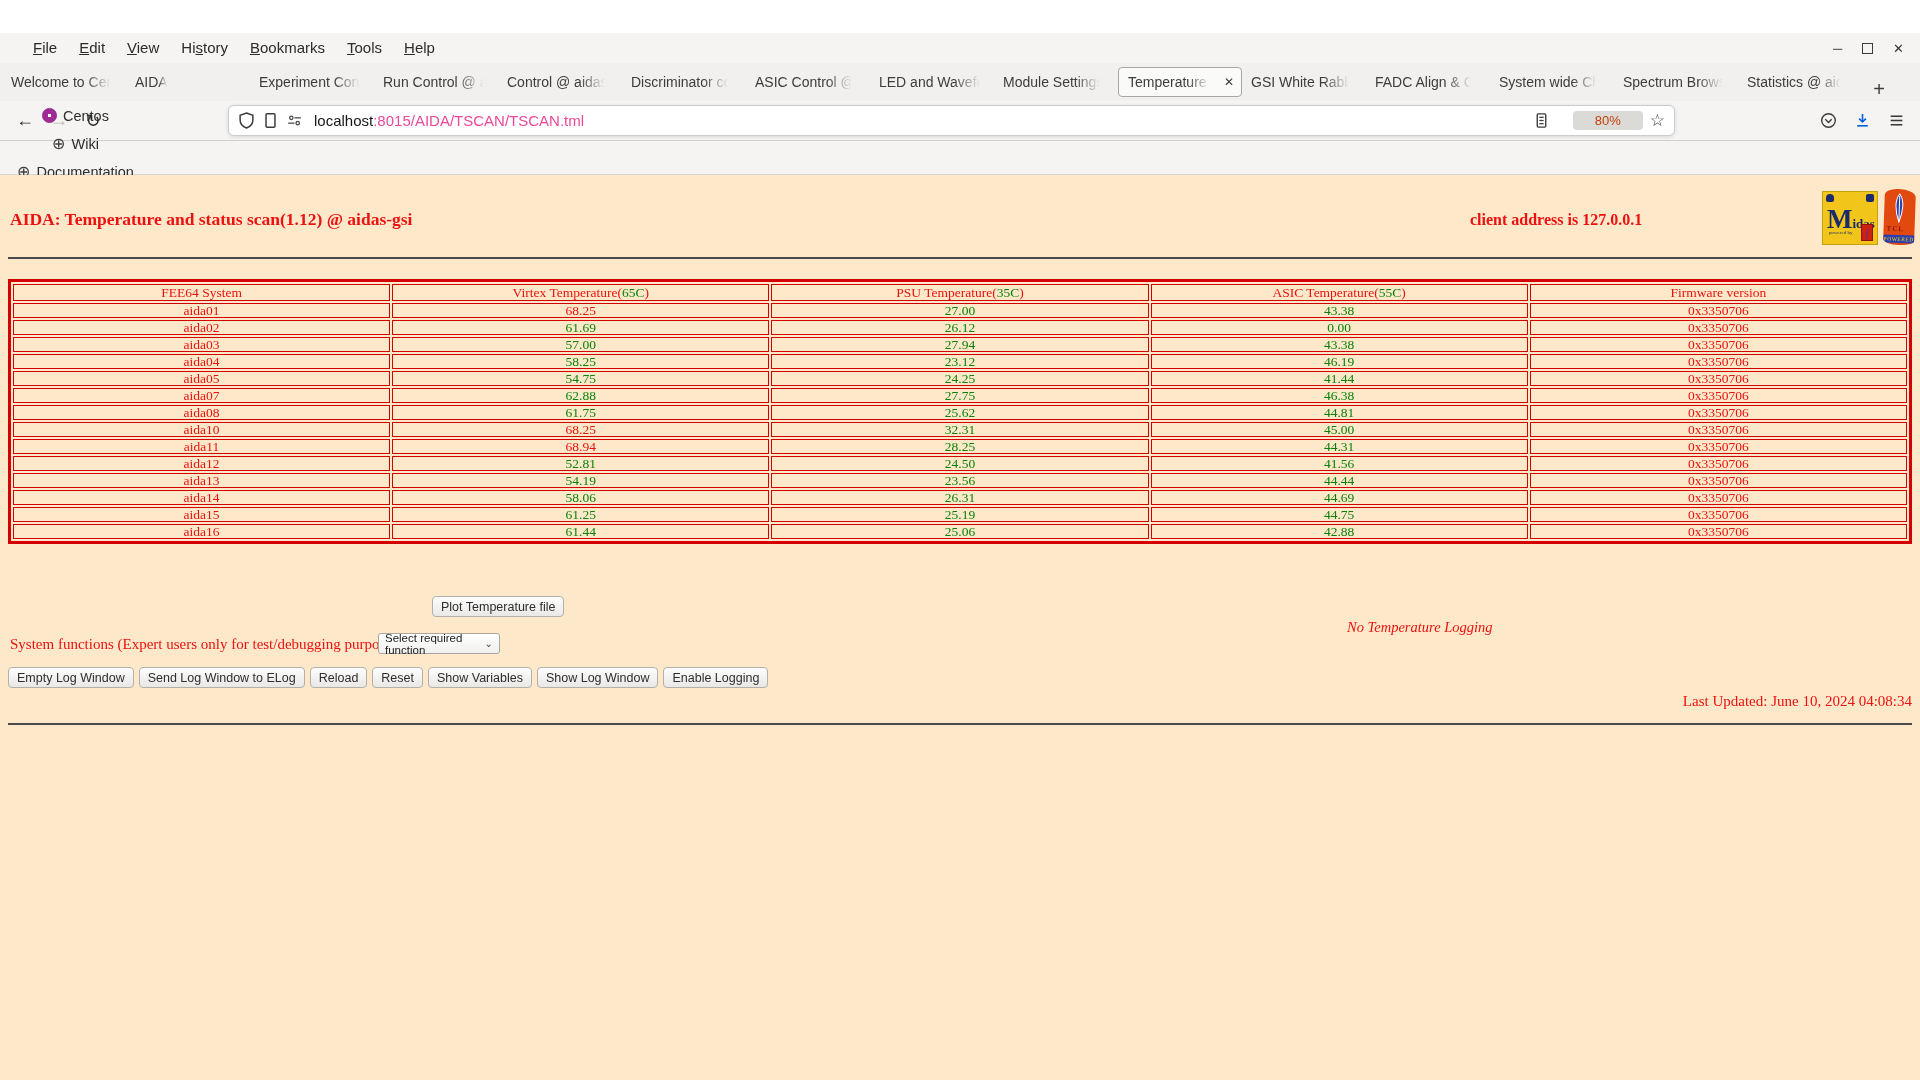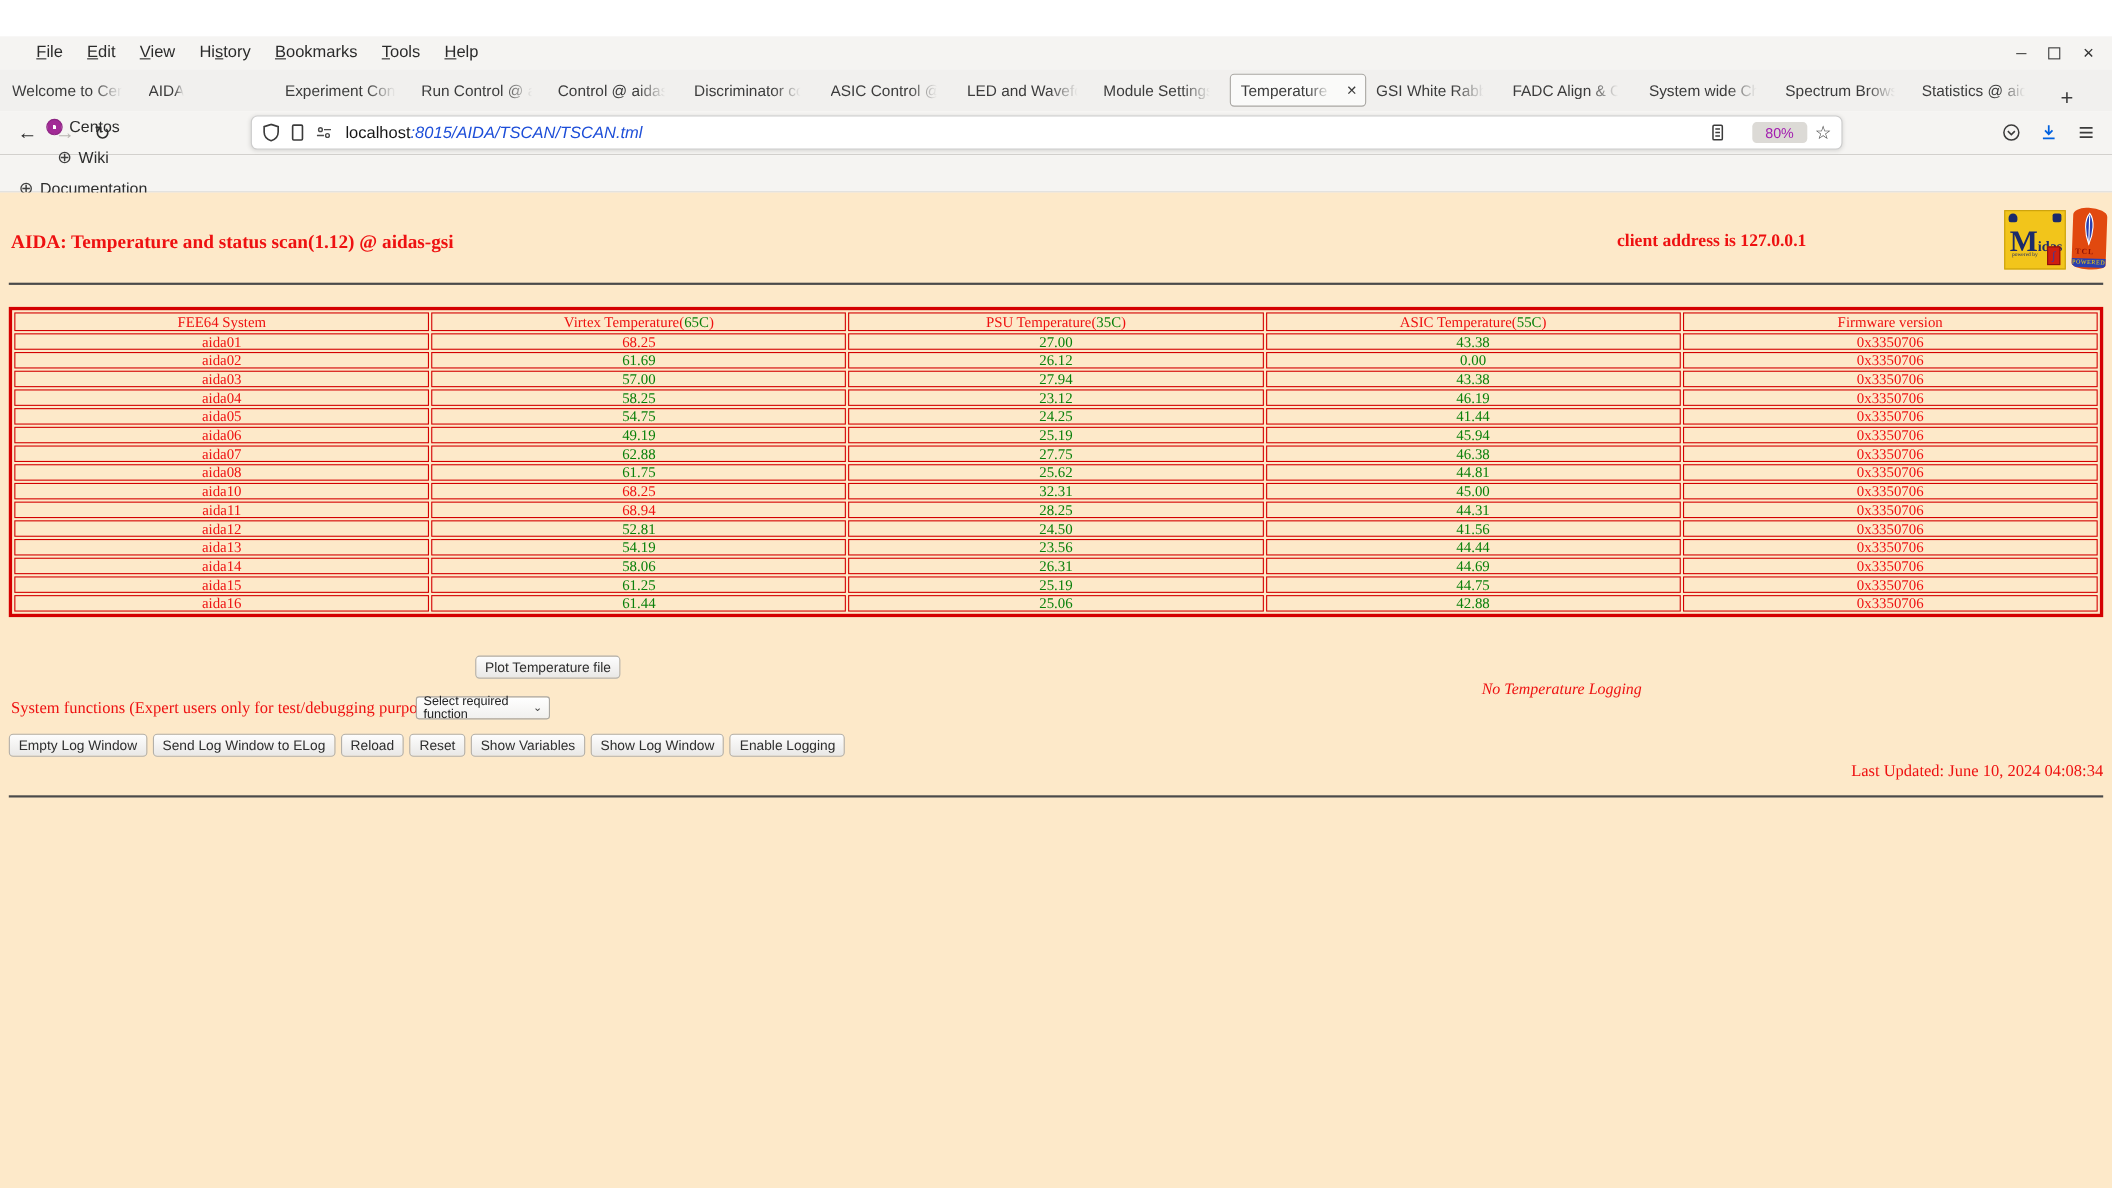--- a/index.html
+++ b/index.html
@@ -33,23 +33,23 @@
   
   .navbar{height:40px; background:var(--chrome); display:flex; align-items:center; border-bottom:1px solid #d2d0cd;}
   .nav-btn{width:34px; text-align:center; font-size:18px; color:#2e2e2e;}
   .nav-btn.disabled{color:#b8b6b2;}
   .navbar .nav-group{display:flex; align-items:center; margin-left:8px;}
   .urlbar{display:flex; align-items:center; gap:7px; width:1447px; height:31px; margin-left:118px;
           background:#fff; border:1px solid #ccc; border-radius:6px; padding:0 9px;
           box-shadow:0 1px 4px rgba(0,0,0,.12);}
   .url-text{font-size:15px; margin-left:4px;}
   .url-host{color:#161616;}
-  .url-rest{color:#1d4ed8;font-style:italic;}
+  .url-rest{color:#ec4899;}
   .url-spacer{flex:1;}
-  .zoom-badge{background:#dcdad6; border-radius:4px; padding:2px 12px; font-size:13px; color:#a21caf;margin-left:16px;}
+  .zoom-badge{background:#dcdad6; border-radius:4px; padding:2px 22px; font-size:13px; color:#c2410c;margin-left:16px;}
   .star{font-size:17px; color:#3b3b3b;}
   .nav-right{margin-left:auto; display:flex; align-items:center; gap:17px; padding-right:15px;}
   .icon16{width:17px; height:17px; display:inline-block;}
 
   
   .bookmarksbar{height:34px; background:var(--chrome); display:flex; align-items:center; padding-left:10px; border-bottom:1px solid #d8d6d3;}
   .bm-items{display:flex; align-items:center; gap:6px;flex-direction:column;}
   .bookmark{display:flex; align-items:center; gap:6px; padding:3px 7px; font-size:14.5px; color:#2c2c2c;}
   .centos-icon{width:15px; height:15px; border-radius:50%;
      background:radial-gradient(circle at 50% 50%, #fff 0 18%, #a22a96 19% 100%); border:1px solid #8c2482;}
@@ -307,27 +307,20 @@
           <td class="red">0x3350706</td>
         </tr>
         <tr>
           <td class="red">aida05</td>
           <td class="green">54.75</td>
           <td class="green">24.25</td>
           <td class="green">41.44</td>
           <td class="red">0x3350706</td>
         </tr>
         <tr>
-          <td class="red">aida06</td>
-          <td class="green">49.19</td>
-          <td class="green">25.19</td>
-          <td class="green">45.94</td>
-          <td class="red">0x3350706</td>
-        </tr>
-        <tr>
           <td class="red">aida07</td>
           <td class="green">62.88</td>
           <td class="green">27.75</td>
           <td class="green">46.38</td>
           <td class="red">0x3350706</td>
         </tr>
         <tr>
           <td class="red">aida08</td>
           <td class="green">61.75</td>
           <td class="green">25.62</td>

